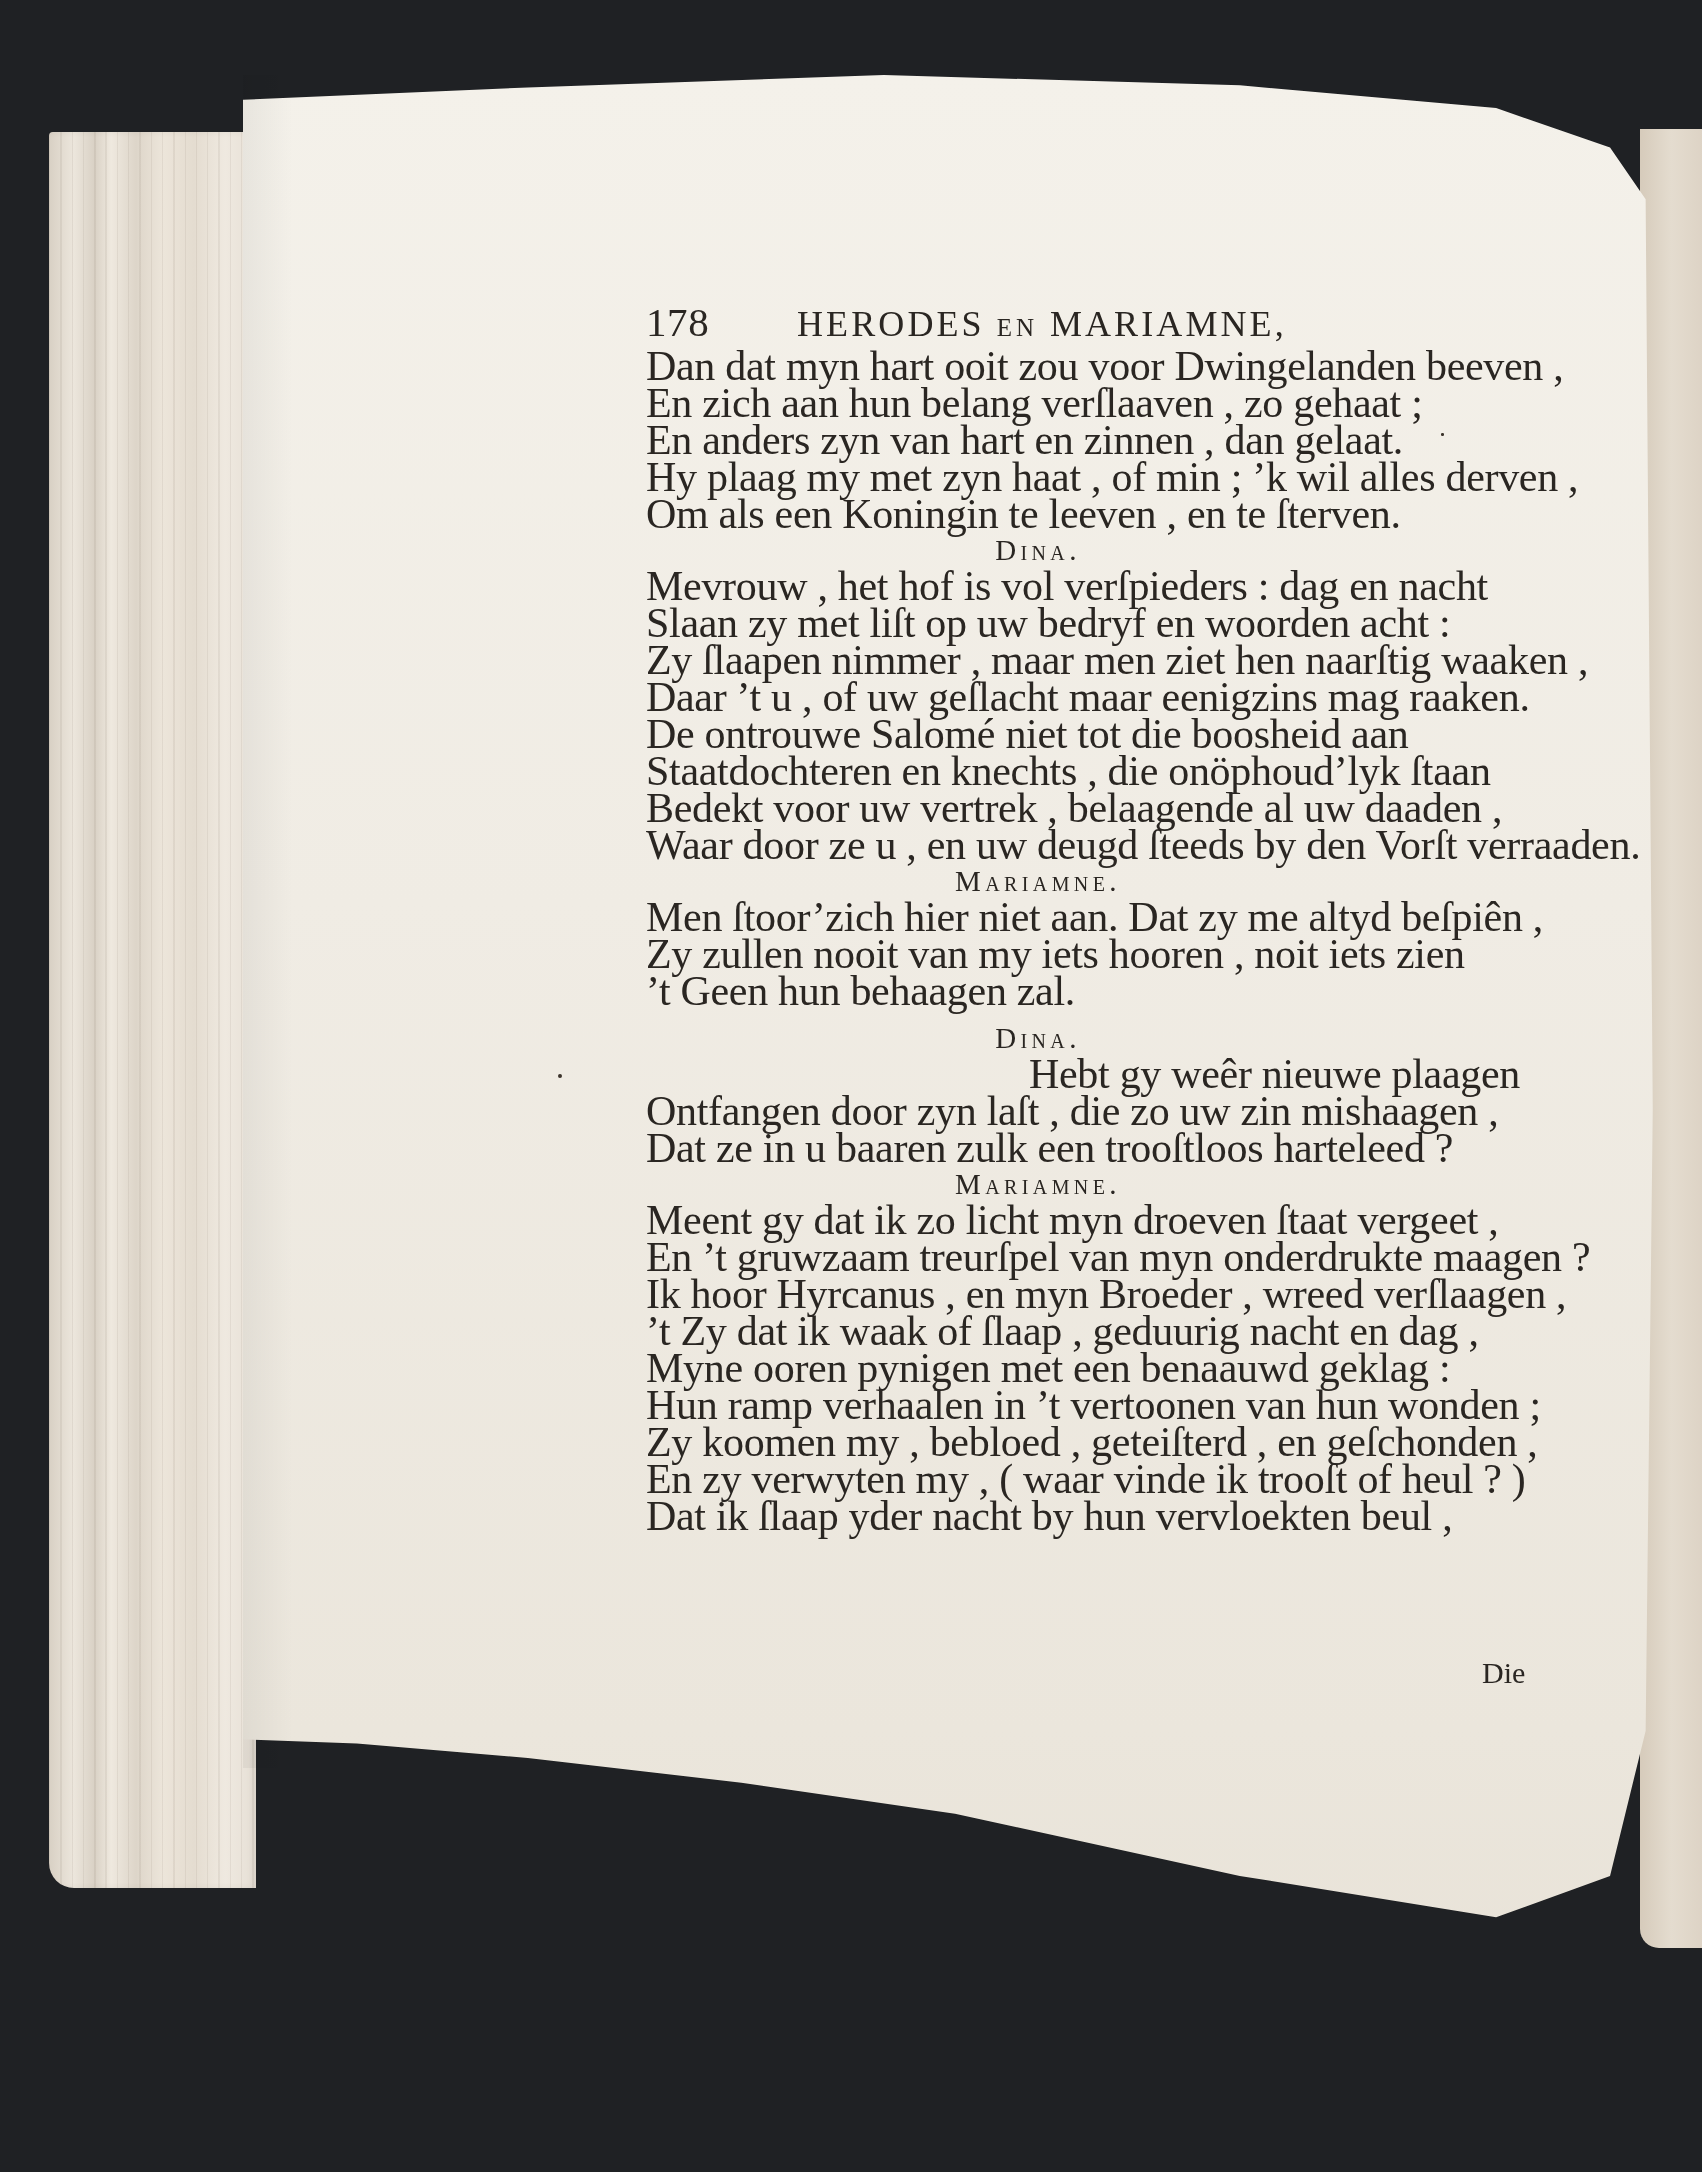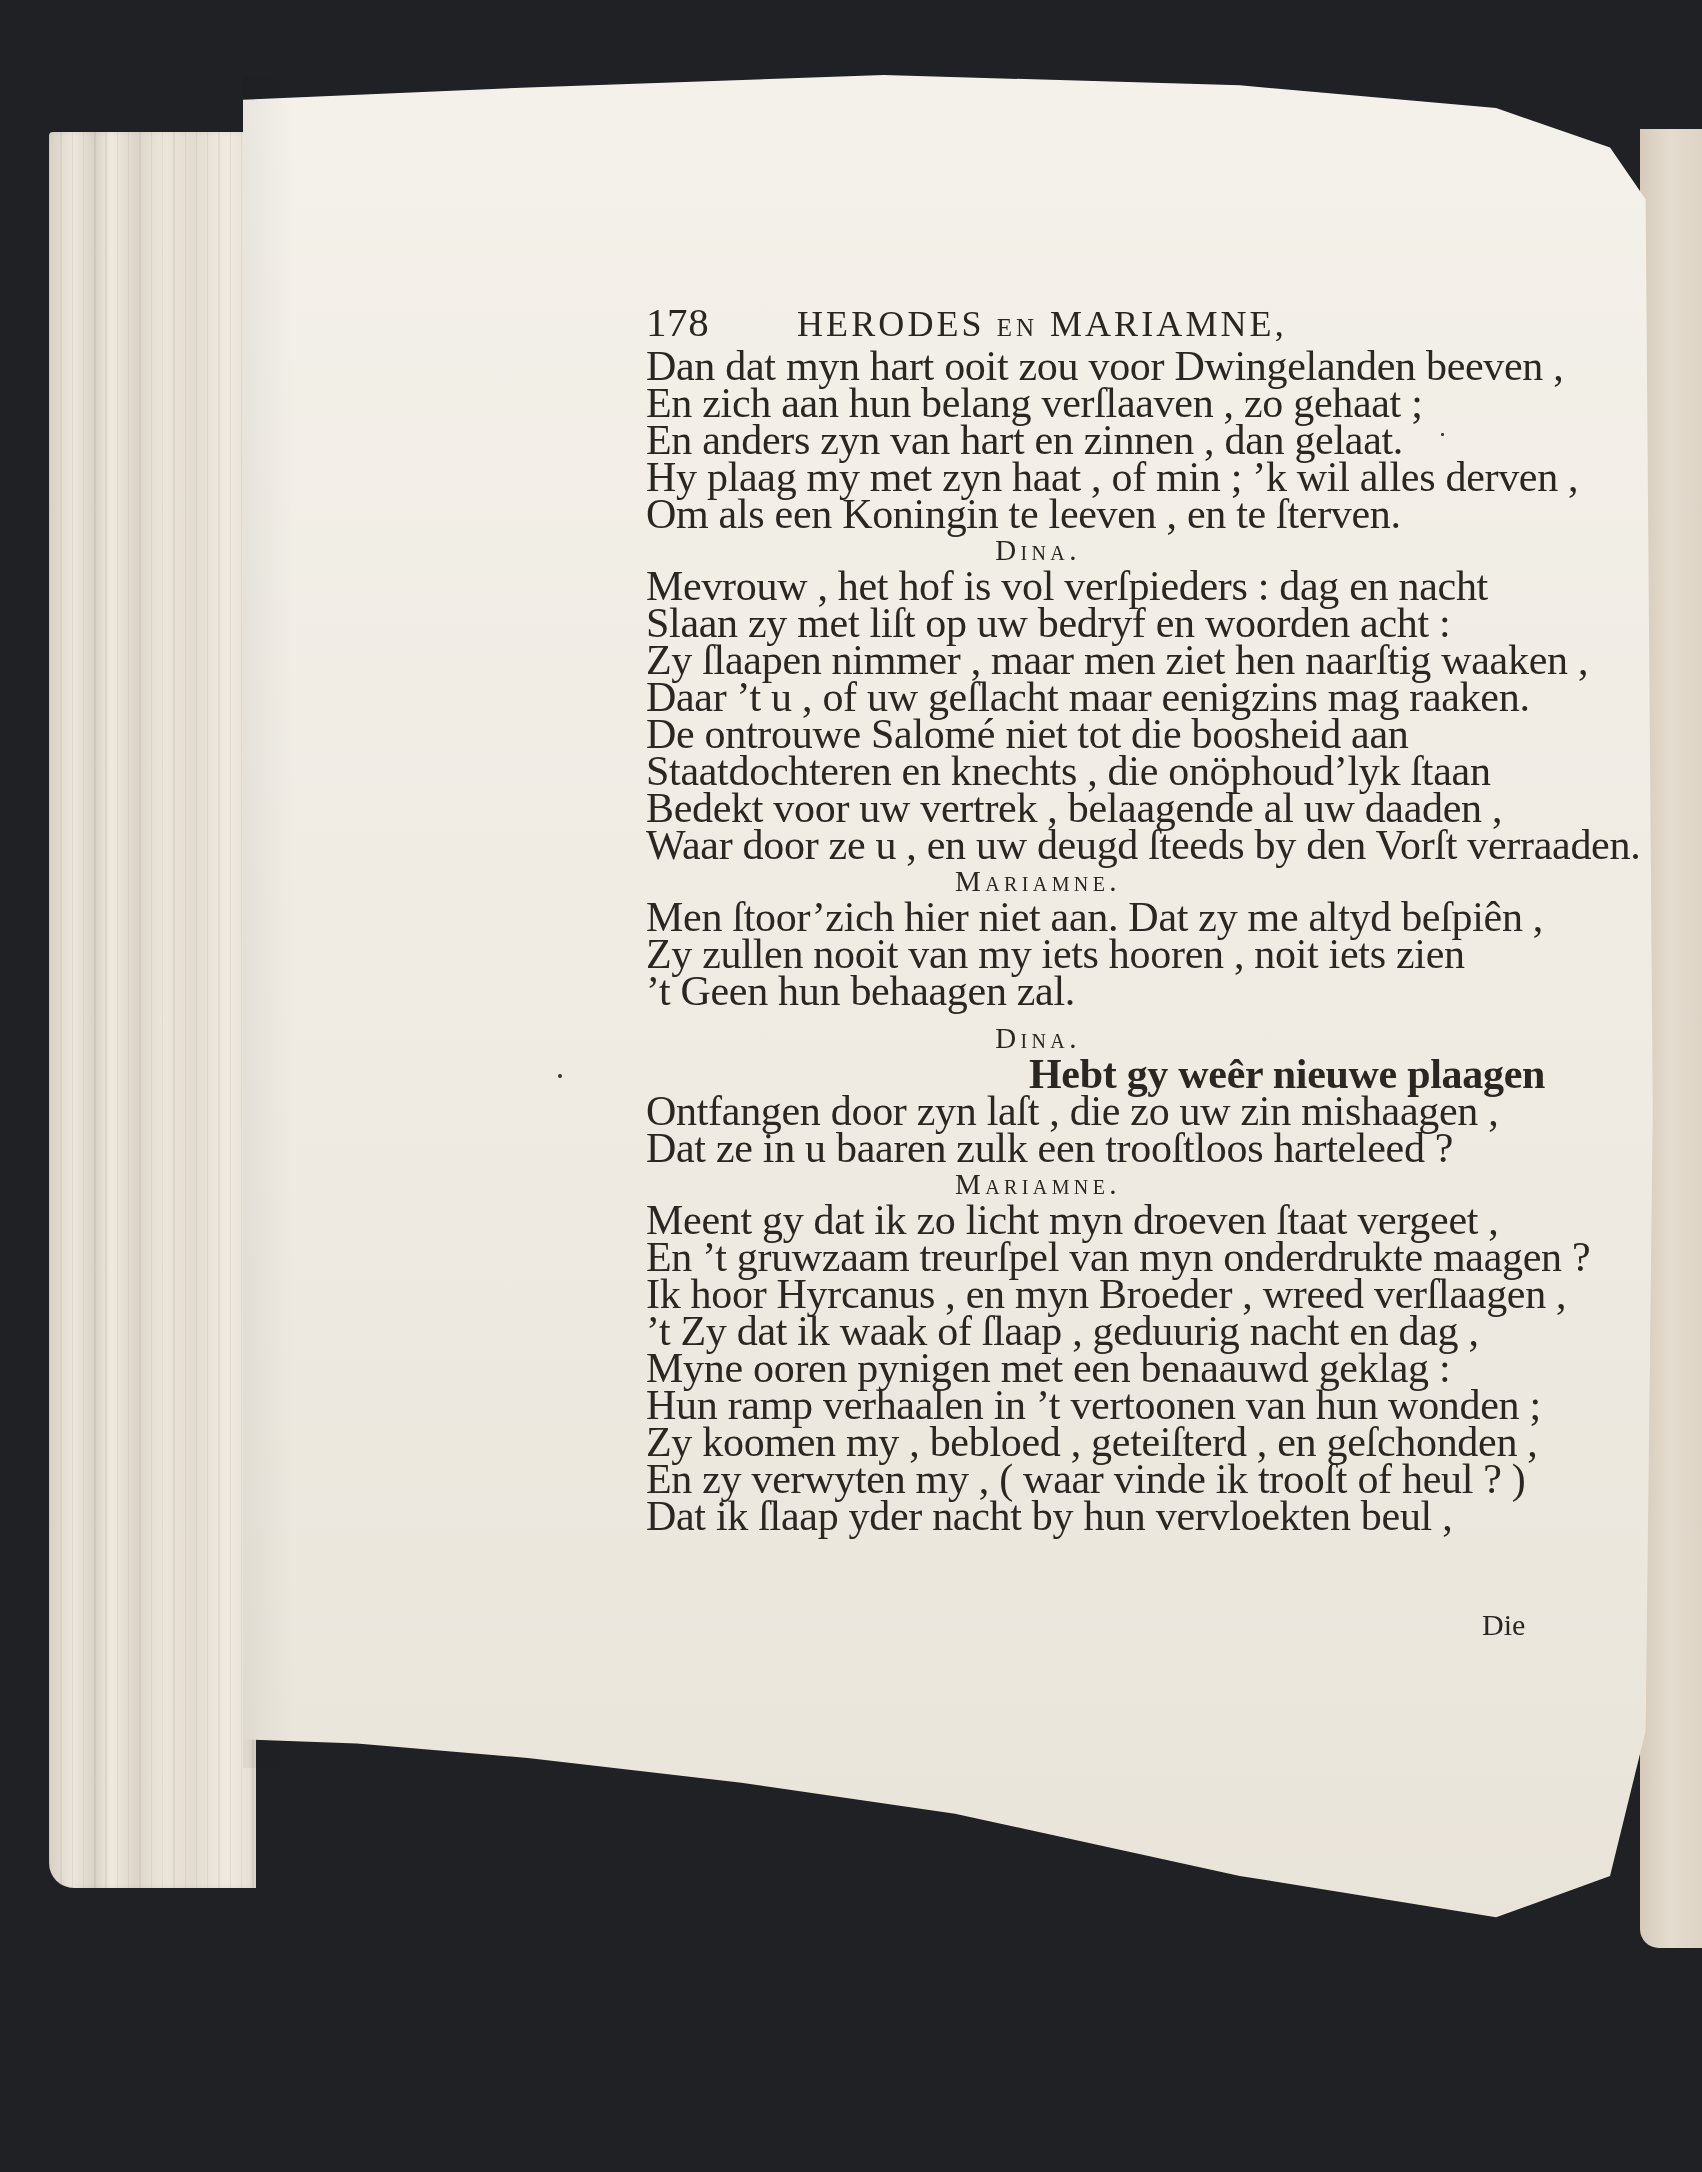--- a/index.html
+++ b/index.html
@@ -43,27 +43,27 @@
       display: flex; align-items: baseline; height: 50px;
       font-size: 34px; letter-spacing: 0.6px;
     }
     .page-number { width: 151px; font-size: 41px; }
     .title { letter-spacing: 3.1px; font-size: 36px; }
     .title .small { font-size: 25px; letter-spacing: 3.8px; }
     .verse {
       font-size: 42px; line-height: 37px; height: 37px; white-space: nowrap;
       letter-spacing: -0.3px;
     }
-    .verse.indent { padding-left: 383px; font-weight: bold; }
+    .verse.indent { padding-left: 383px; }
     .speaker {
       font-size: 29px; line-height: 35px; height: 35px; text-align: center;
       letter-spacing: 4.4px; width: 784px; font-variant: small-caps;
     }
     .catchword {
-      position: absolute; left: 1482px; top: 1608px;
+      position: absolute; left: 1482px; top: 1656px;
       font-size: 30px; color: #2a2622;
     }
     .speck {
       position: absolute; width: 3.8px; height: 3.8px; border-radius: 50%; background: #3b332b;
     }
   </style>
 </head>
 <body>
 
 <div class="page-stack">

